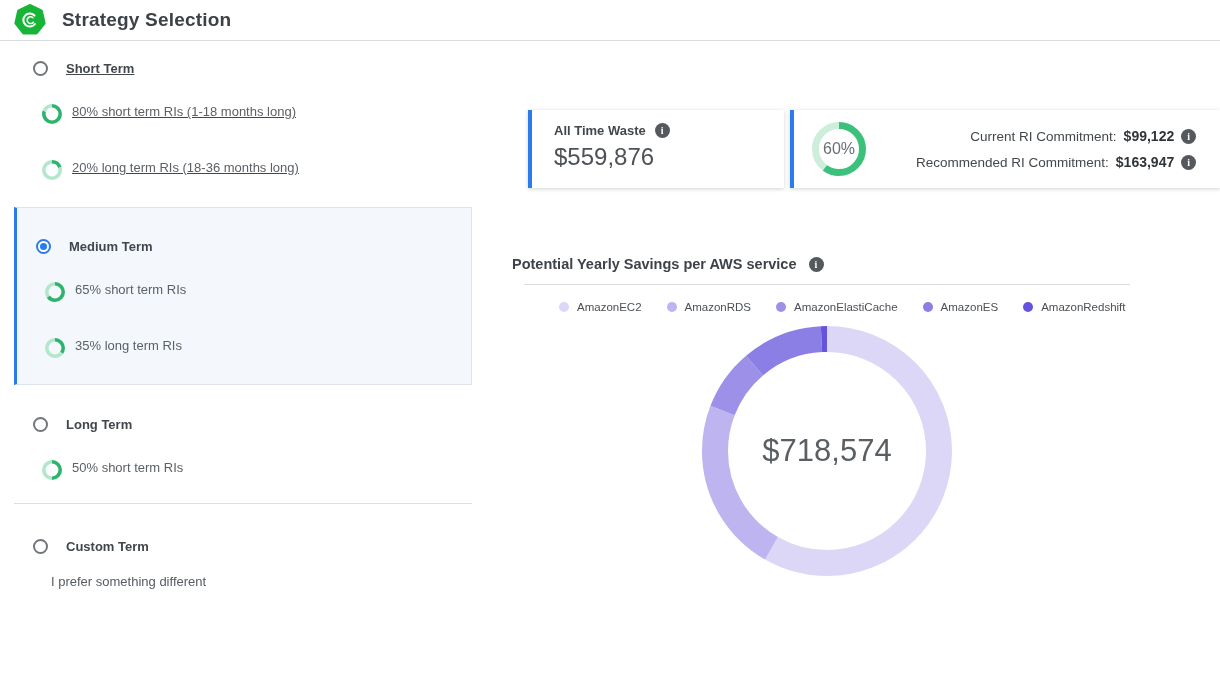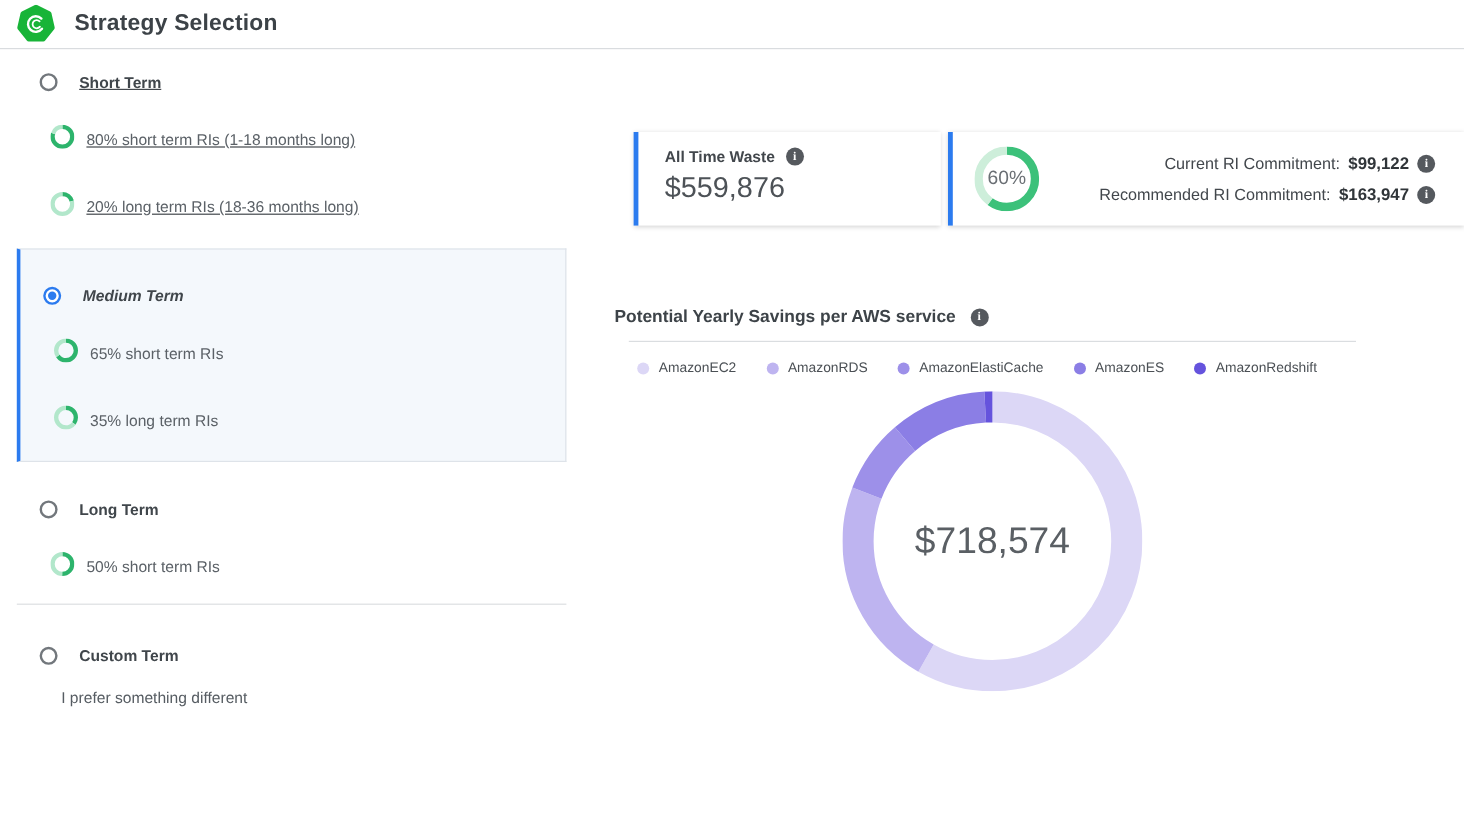--- a/index.html
+++ b/index.html
@@ -29,22 +29,22 @@
     flex:0 0 15px; cursor:pointer;
   }
   .strategy.selected .radio { border-color:var(--accent,#2b7bef); }
   .strategy.selected .radio::after {
     content:''; width:7px; height:7px; border-radius:50%; background:var(--accent,#2b7bef);
   }
   .strategy.selected {
     background:#f4f8fc; border:1px solid #dee3e9; border-left:3px solid var(--accent,#2b7bef);
     padding:31px 0 26px 0; margin-top:27px;
   }
-  .strategy.selected .strategy-head { padding-left:19px;font-style:italic; }
-  .opt-row { display:flex; align-items:flex-end; gap:10px; padding-left:28px; margin-top:28px; }
+  .strategy.selected .strategy-head { padding-left:19px; }
+  .opt-row { display:flex; align-items:flex-start; gap:10px; padding-left:28px; margin-top:28px; }
   .opt-row + .opt-row { margin-top:36px; }
   .opt-label { font-size:13px; color:#5b6167; }
   .custom-note { margin-top:20px; padding-left:37px; font-size:13px; color:#565c62; }
   .panel-divider { height:1px; background:#dcdfe2; margin-top:23px; }
 
   
   .info-icon {
     width:15px; height:15px; border-radius:50%; background:#55595e; color:#fff;
     display:inline-flex; align-items:center; justify-content:center;
     font-size:10px; font-weight:bold; font-family:"Liberation Serif", serif;
@@ -69,21 +69,21 @@
     font-size:16px; color:#6a6f74;
   }
   .commit-rows { display:flex; flex-direction:column; gap:10px;align-items:flex-end; }
   .commit-row { display:flex; align-items:center; gap:7px; font-size:13.5px; color:#42474c; }
   .commit-value { font-weight:bold; color:#303539; font-size:14px; }
 
   
   .chart-title-row { position:absolute; left:512px; top:256px; display:flex; align-items:center; gap:12px; }
   .chart-title { font-size:14.5px; font-weight:bold; color:#3d4348; }
   .chart-divider { position:absolute; left:524px; top:284px; width:606px; height:1px; background:#dadde0; }
-  .legend { position:absolute; left:531px; top:301px; display:flex; align-items:flex-start; }
+  .legend { position:absolute; left:559px; top:301px; display:flex; align-items:flex-start; }
   .legend-item { display:flex; align-items:center; gap:8px; margin-right:25px; cursor:pointer; }
   .legend-dot { width:10px; height:10px; border-radius:50%; }
   .legend-text { font-size:11.5px; color:#4b5055; }
   .big-donut-wrap { position:absolute; left:702px; top:326px; width:250px; height:250px; }
   .donut-center {
     position:absolute; inset:0; display:flex; align-items:center; justify-content:center;
     font-size:31px; color:#5a5f64;
   }
 </style>
 </head>

